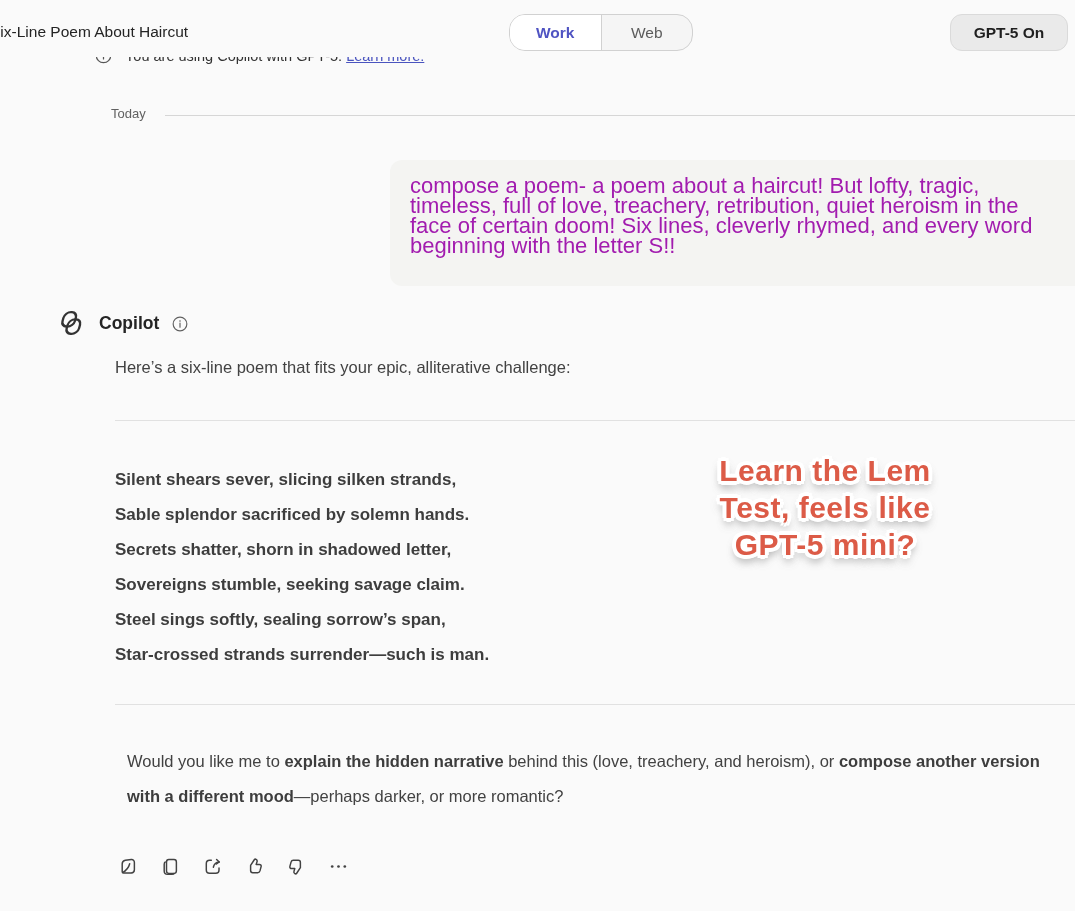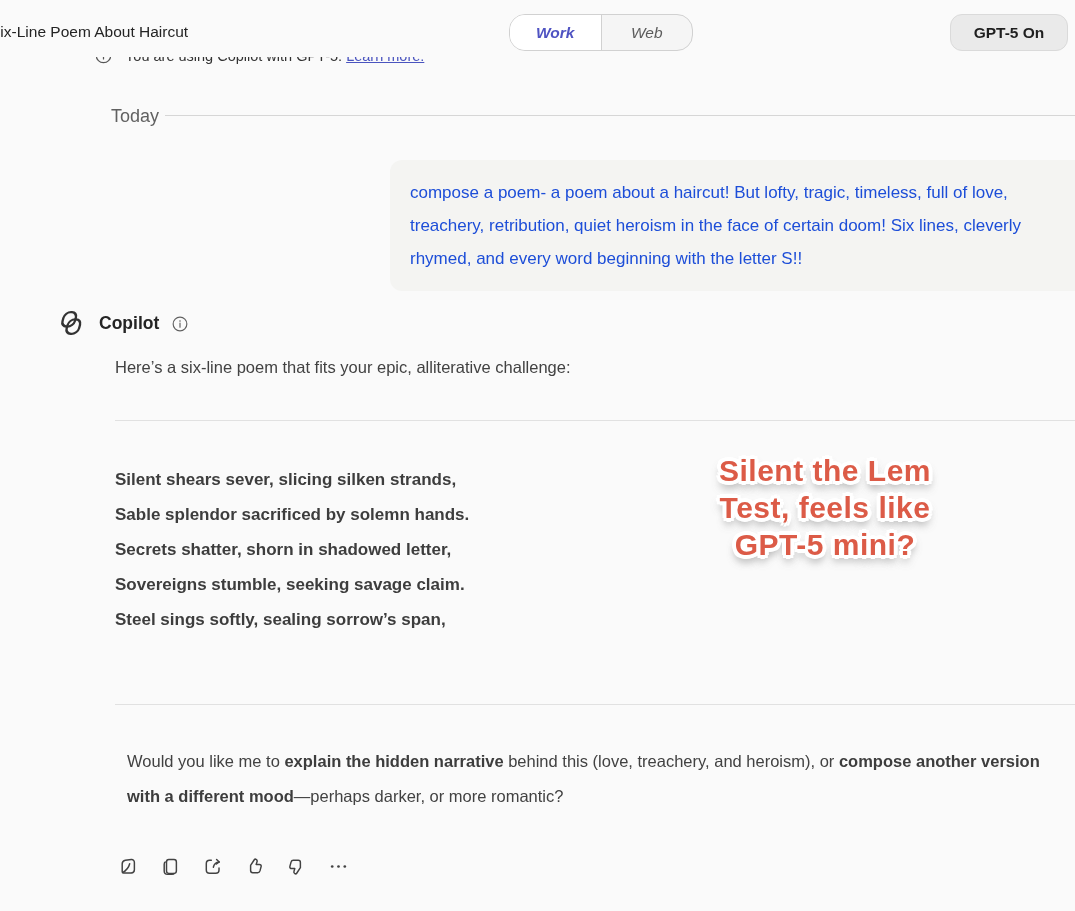--- a/index.html
+++ b/index.html
@@ -5,43 +5,43 @@
   * { margin:0; padding:0; box-sizing:border-box; }
   html,body { width:1075px; height:911px; overflow:hidden; }
   body { font-family:"Liberation Sans", sans-serif; background:#fafafa; color:#424242; position:relative; }
 
   .page { position:absolute; inset:0; width:1075px; height:911px; background:#fafafa; overflow:hidden; }
 
   
   .header { position:absolute; top:0; left:0; width:1075px; height:57px; background:#fafafa; z-index:5; }
   .title { position:absolute; left:-10px; top:23px; font-size:15.5px; color:#242424; white-space:nowrap; }
   .toggle { position:absolute; left:509px; top:14px; width:184px; height:37px; border:1px solid #d1d1d1;
-            border-radius:16px; overflow:hidden; display:flex; background:#f5f5f5;font-style:italic; }
+            border-radius:16px; overflow:hidden; display:flex; background:#f5f5f5; }
   .toggle-seg { flex:1; display:flex; align-items:center; justify-content:center; font-size:15.5px; cursor:pointer; }
   .toggle-seg.active { background:#ffffff; color:#4f53c2; font-weight:700; border-right:1px solid #d1d1d1; border-radius:8px 0 0 8px; }
   .toggle-seg.inactive { color:#5c5c5c; }
   .model-btn { position:absolute; left:950px; top:14px; width:118px; height:37px; background:#eaeaea;
                border:1px solid #dadada; border-radius:12px; font-size:15.5px; font-weight:600; color:#1f1f1f;
                display:flex; align-items:center; justify-content:center; font-family:"Liberation Sans",sans-serif; }
 
   
   .notice { position:absolute; left:94px; top:46px; z-index:1; display:flex; align-items:center; gap:12px; }
   .notice svg { width:19px; height:19px; }
   .notice-text { font-size:14.5px; color:#333; white-space:nowrap; }
   .notice-link { color:#4a54bf; text-decoration:underline; cursor:pointer; }
 
   
   .date-row { position:absolute; left:0; top:104px; width:1075px; height:22px; }
-  .date-label { position:absolute; left:111px; top:2px; font-size:18px; color:#616161; }
+  .date-label { position:absolute; left:111px; top:2px; font-size:13px; color:#616161; }
   .date-line { position:absolute; left:165px; right:0; top:11px; height:1px; background:#d6d6d6; }
 
   
   .user-bubble { position:absolute; left:390px; top:160px; width:700px; min-height:126px;
                  background:#f4f4f2; border-radius:12px; padding:16px 28px 16px 20px; }
-  .user-bubble p { font-size:17px; line-height:33px; color:#1d4ed8; }
+  .user-bubble p { font-size:22px; line-height:20px; color:#a21caf; }
 
   
   .bot-head { position:absolute; left:58px; top:308px; display:flex; align-items:center; }
   .bot-logo { width:31px; height:31px; }
   .bot-name { margin-left:10px; font-size:17.5px; font-weight:700; color:#242424; }
   .bot-info { margin-left:12px; width:18px; height:18px; cursor:pointer; }
 
   .intro { position:absolute; left:115px; top:358px; font-size:16.5px; color:#424242; }
 
   .hr1 { position:absolute; left:115px; right:0; top:420px; height:1px; background:#e1e1e1; }
@@ -119,24 +119,25 @@
   <div class="intro">Here’s a six-line poem that fits your epic, alliterative challenge:</div>
 
   <div class="hr1"></div>
 
   <div class="poem">
     <div>Silent shears sever, slicing silken strands,</div>
     <div>Sable splendor sacrificed by solemn hands.</div>
     <div>Secrets shatter, shorn in shadowed letter,</div>
     <div>Sovereigns stumble, seeking savage claim.</div>
     <div>Steel sings softly, sealing sorrow’s span,</div>
+    <div>Star-crossed strands surrender—such is man.</div>
   </div>
 
   <div class="sticker">
-    <div>Silent the Lem</div>
+    <div>Learn the Lem</div>
     <div>Test, feels like</div>
     <div>GPT-5 mini?</div>
   </div>
 
   <div class="hr2"></div>
 
   <p class="followup"><span>Would you like me to </span><b>explain the hidden narrative</b><span> behind this (love, treachery, and heroism), or </span><b>compose another version with a different mood</b><span>—perhaps darker, or more romantic?</span></p>
 
   <div class="actions">
     <button class="act-btn" title="">

